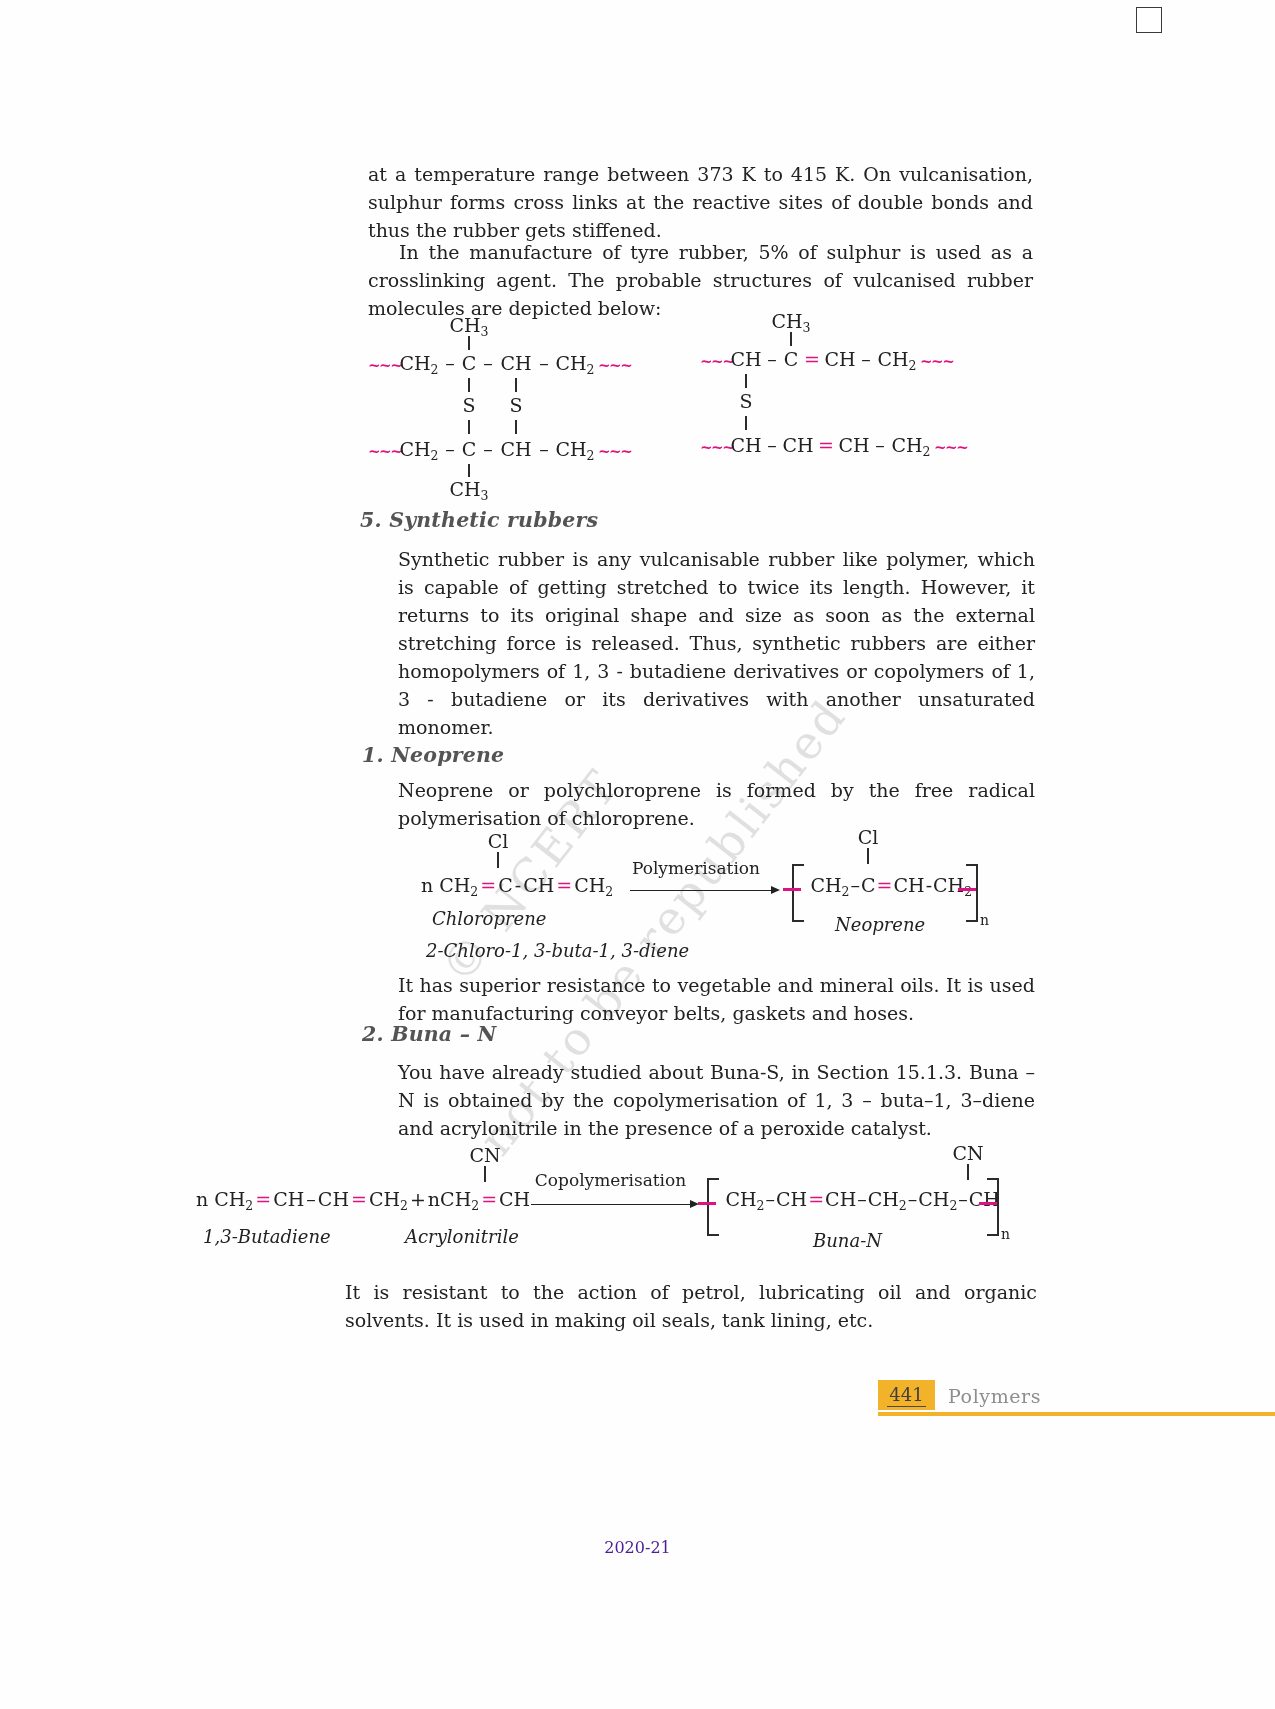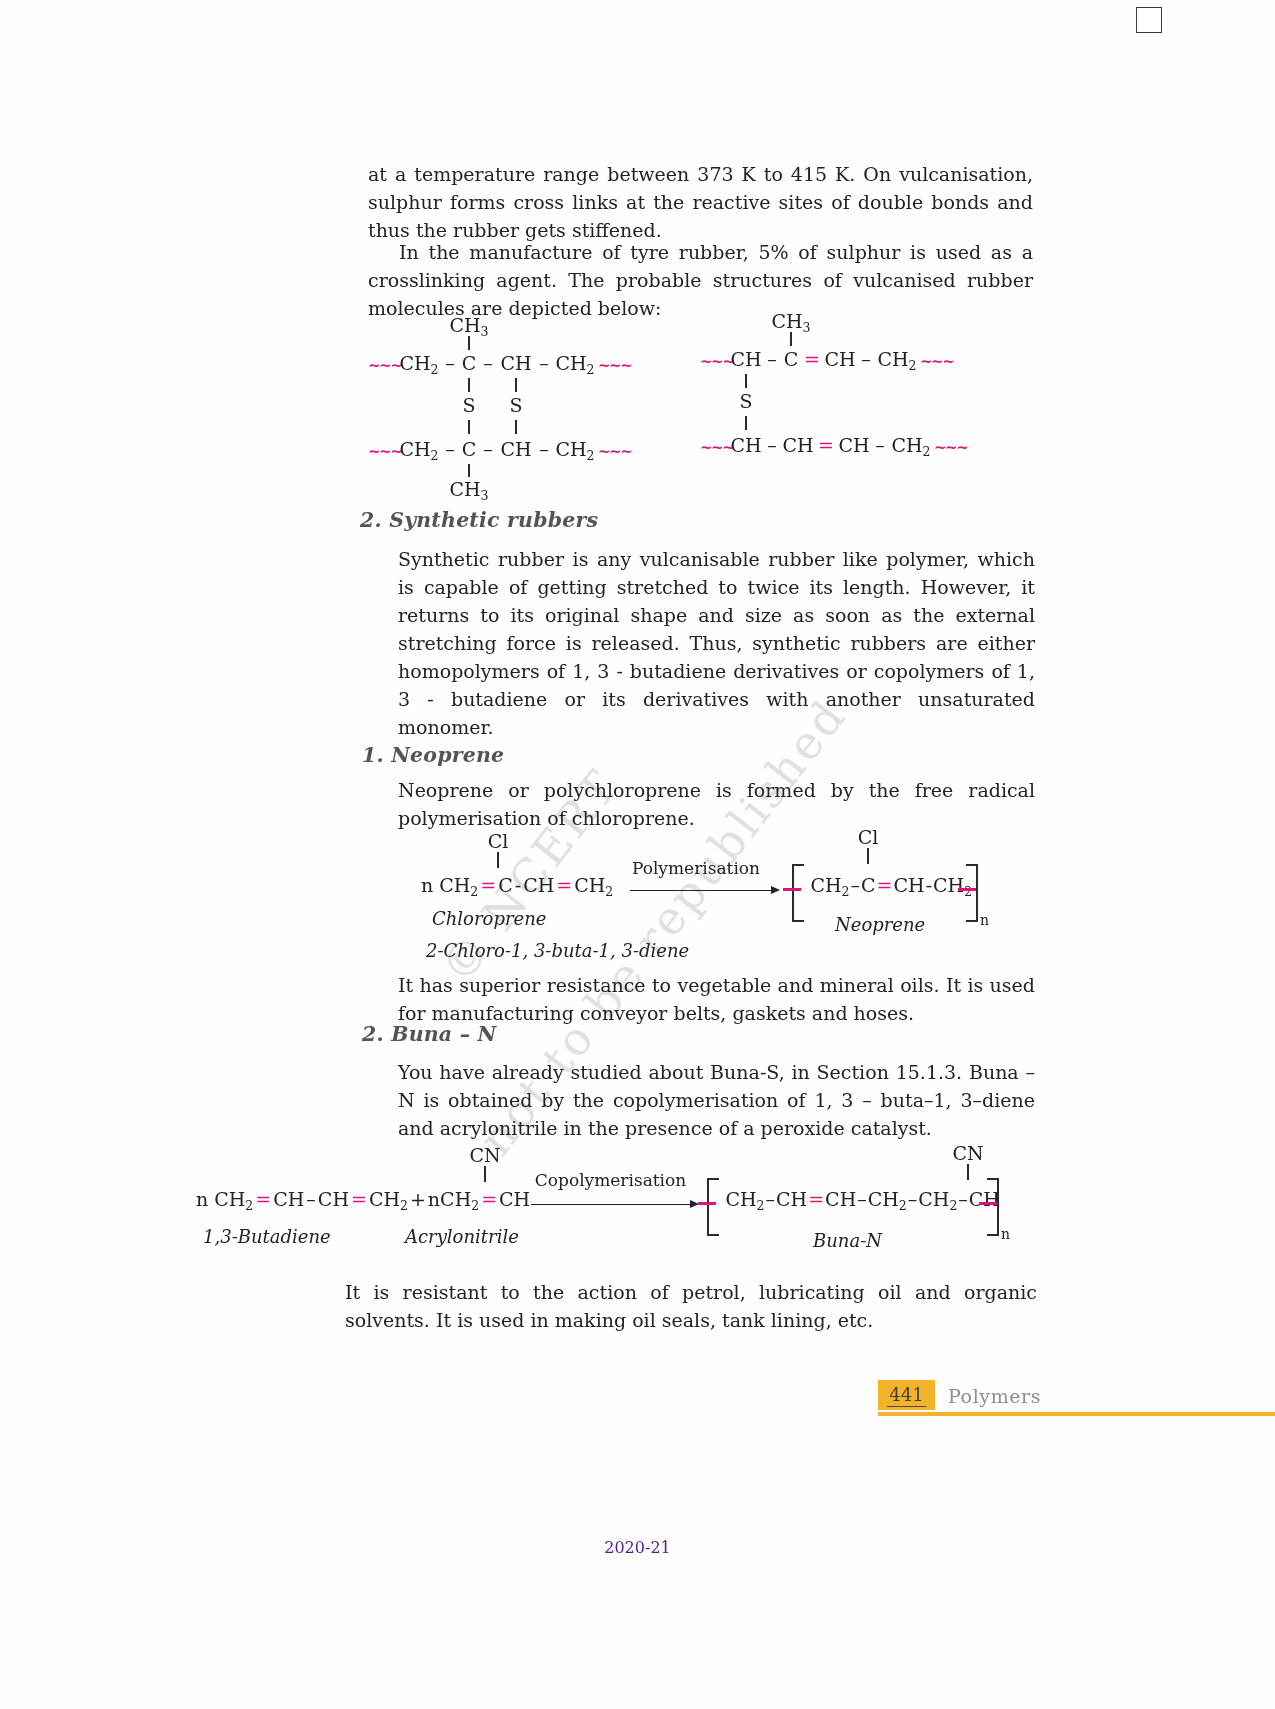--- a/index.html
+++ b/index.html
@@ -147,21 +147,21 @@
           <span class="tk">CH</span>
           <span class="tk eq">=</span>
           <span class="tk">CH</span>
           <span class="tk">–</span>
           <span class="tk">CH<sub>2</sub></span>
         </span>
       <span class="squig">~~~</span>
     </div>
   </div>
 
-  <h3 class="hd" style="left:360px;top:508px;">2. Synthetic  rubbers</h3>
+  <h3 class="hd" style="left:360px;top:508px;">5. Synthetic  rubbers</h3>
   <p class="body" style="left:390px;top:537px;width:637px;">Synthetic  rubber is any vulcanisable rubber like polymer, which is capable of getting stretched to twice its length. However, it returns to its original shape and size as soon as the external stretching force is released. Thus, synthetic rubbers are either homopolymers of 1, 3 - butadiene derivatives or copolymers of 1, 3 - butadiene or its derivatives with another unsaturated monomer.</p>
 
   <h3 class="hd" style="left:362px;top:743px;">1. Neoprene</h3>
   <p class="body" style="left:390px;top:768px;width:637px;">Neoprene or polychloroprene is formed by the free radical polymerisation of chloroprene.</p>
 
   <div class="rxn rxn1">
     <span class="atom" style="left:56px;top:4px;width:44px;"><span class="tk">Cl</span></span>
     <div class="vbond" style="left:77px;top:26px;height:16px;"></div>
     <div class="frow" style="left:0;top:48px;">
       <span class="tks rxnrow">

